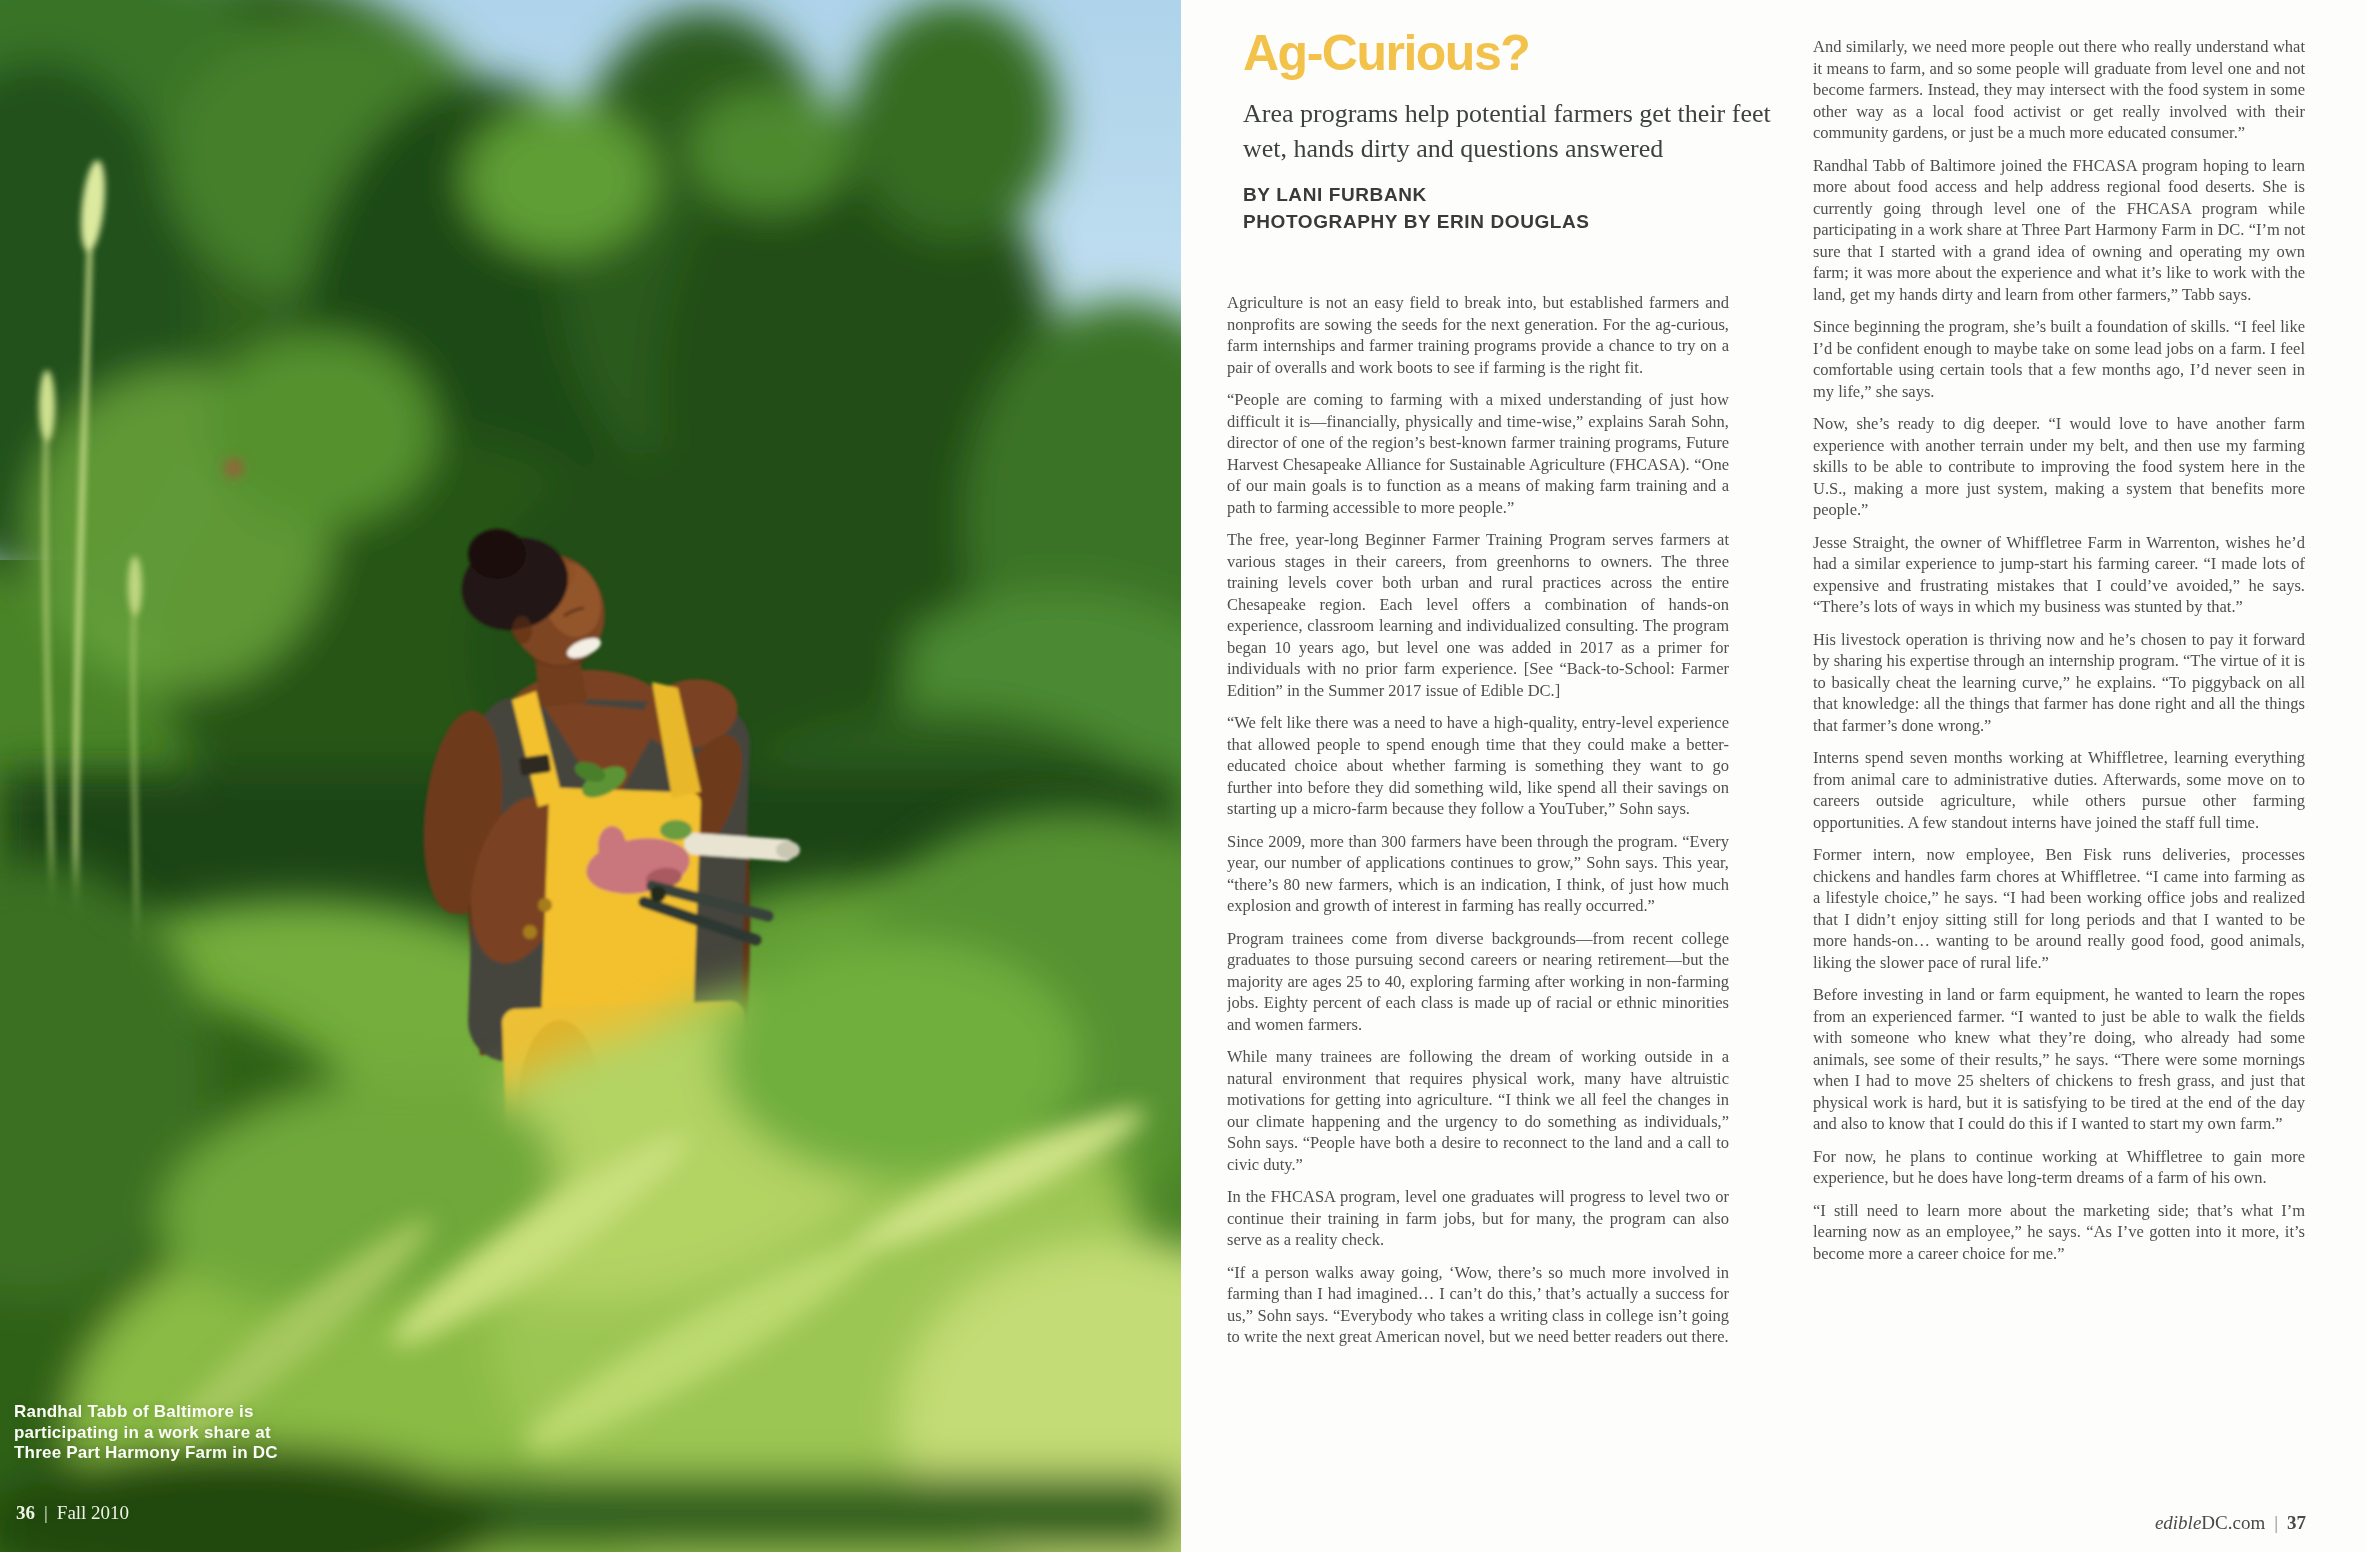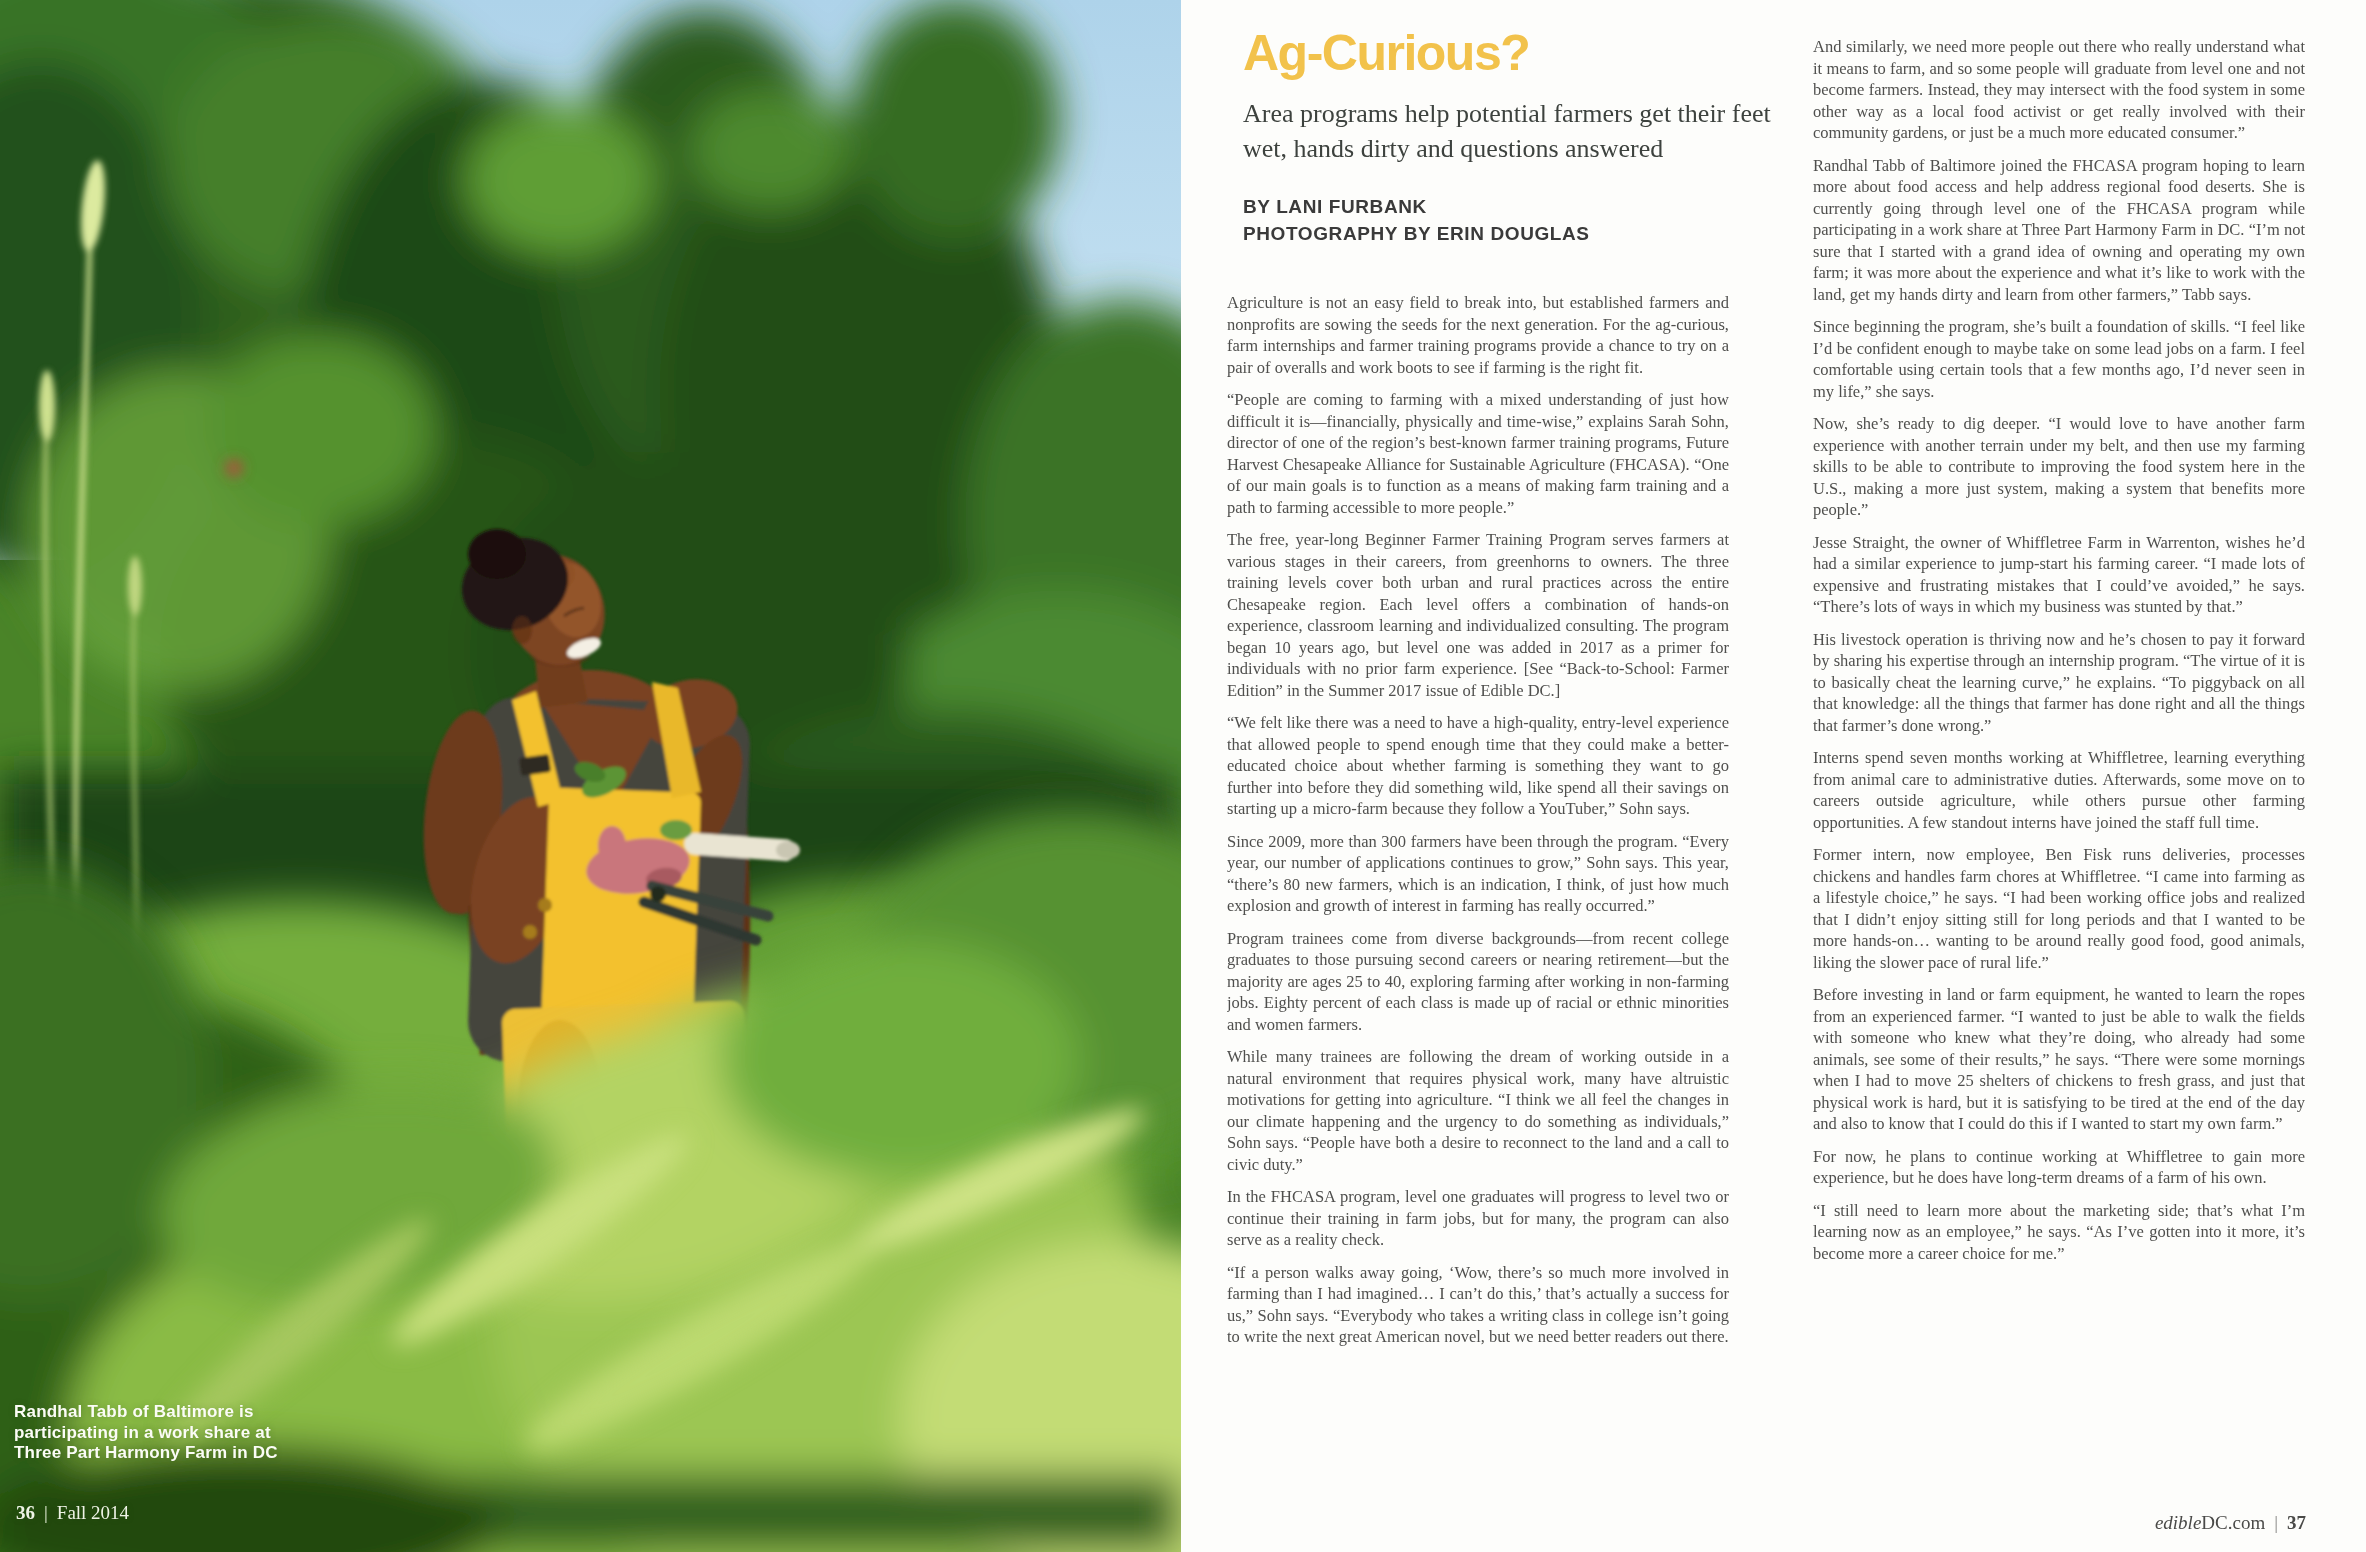--- a/index.html
+++ b/index.html
@@ -14,21 +14,21 @@
   .photo-footer{position:absolute;left:16px;top:1502px;color:#eef3e6;font-size:19px;
      text-shadow:0 0 6px rgba(40,80,20,.3);}
   .photo-footer .num{font-weight:bold;}
   .photo-footer .sep{margin:0 9px;font-weight:normal;color:#e2ecd4;}
   
   .page-right{position:absolute;left:1181px;top:0;width:1185px;height:1552px;background:#fdfdfb;}
   .header{position:absolute;left:62px;top:24px;width:566px;}
   .title{font-family:"Liberation Sans",sans-serif;font-weight:800;font-size:50px;
      letter-spacing:-1.5px;color:#f2c24b;margin:0;}
   .subtitle{font-size:26px;line-height:35px;color:#3d423e;margin:14px 0 0 0;font-weight:normal;}
-  .byline{margin-top:27px;font-family:"Liberation Sans",sans-serif;font-weight:bold;
+  .byline{margin-top:15px;font-family:"Liberation Sans",sans-serif;font-weight:bold;
      font-size:19px;line-height:27px;color:#3a3a3a;letter-spacing:.6px;}
   .col{position:absolute;text-align:justify;color:#4f4f4d;font-size:16.5px;
      line-height:21.5px;overflow:hidden;}
   .col p{margin:0 0 11px 0;}
   .col1{left:46px;top:292px;width:502px;height:1210px;}
   .col2{left:632px;top:36px;width:492px;height:1478px;}
   .footer-right{position:absolute;right:60px;bottom:18px;font-size:19px;color:#4a4a48;}
   .footer-right .it{font-style:italic;}
   .footer-right .sep{margin:0 9px;color:#8a8a88;}
   .footer-right .num{font-weight:bold;}
@@ -170,21 +170,21 @@
       </g>
     </svg>
 
     <div class="photo-caption">
       <div>Randhal Tabb of Baltimore is</div>
       <div>participating in a work share at</div>
       <div>Three Part Harmony Farm in DC</div>
     </div>
 
     <div class="photo-footer">
-      <span class="num">36</span><span class="sep">|</span><span>Fall 2014</span>
+      <span class="num">36</span><span class="sep">|</span><span>Fall 2010</span>
     </div>
   </div>
 
   <div class="page-right">
 
     <div class="header">
       <h1 class="title">Ag-Curious?</h1>
       <h2 class="subtitle">Area programs help potential farmers get their feet wet, hands dirty and questions answered</h2>
       <div class="byline">
         <div>BY LANI FURBANK</div>

